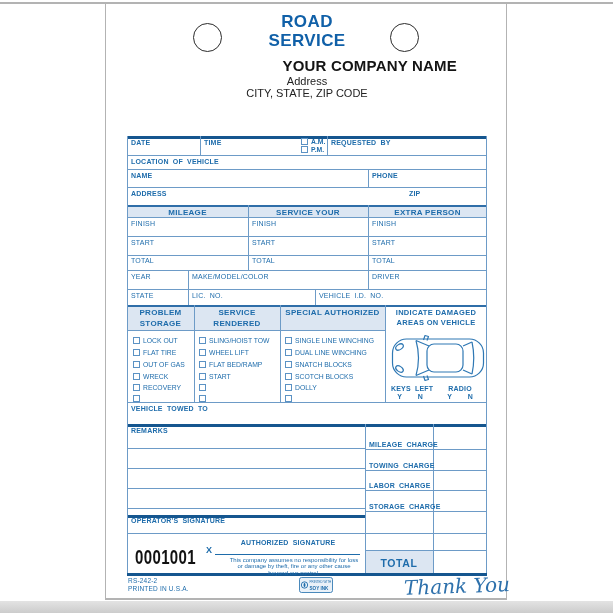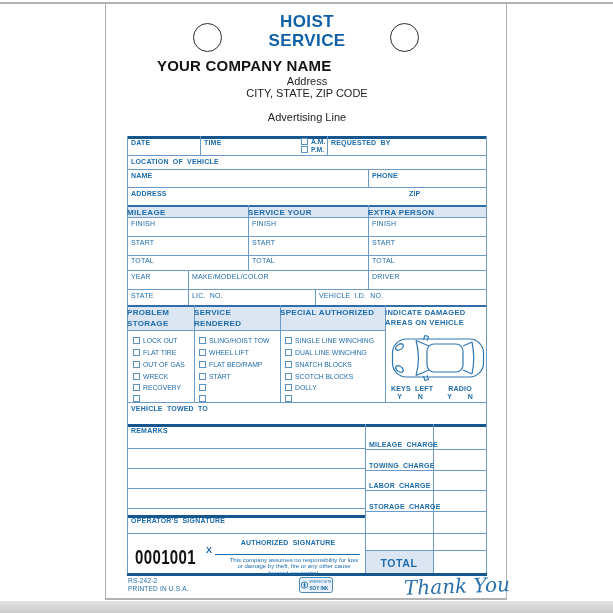--- a/index.html
+++ b/index.html
@@ -7,33 +7,33 @@
           font-family:"Liberation Sans",sans-serif;}
   .abs{position:absolute;}
   
   .page-edge{position:absolute;background:#b3b3b3;}
   .bottom-strip{position:absolute;left:0;top:601px;width:613px;height:12px;
                 background:linear-gradient(#e3e3e3,#cccccc);}
   .hole{position:absolute;width:27px;height:27px;border:1.5px solid #2b2b2b;border-radius:50%;background:#fff;}
   
   .title{position:absolute;left:207px;width:200px;text-align:center;font-weight:bold;
          font-size:17px;letter-spacing:.4px;color:#1060a8;}
-  .company{position:absolute;left:157px;width:300px;text-align:left;font-weight:bold;
+  .company{position:absolute;left:157px;width:300px;text-align:right;font-weight:bold;
            font-size:15px;letter-spacing:.2px;color:#141414;}
   .co-line{position:absolute;left:157px;width:300px;text-align:center;font-size:11px;color:#222;}
   
   .table{position:absolute;left:127px;top:136px;width:360px;height:440px;}
   .hl{position:absolute;background:#6d9bc7;height:1px;}
   .hl.md{background:#2f6ea8;height:1.5px;}
   .hl.dk{background:#15568f;height:2.5px;}
   .vl{position:absolute;background:#6d9bc7;width:1px;}
   .shade{position:absolute;background:#dce6f2;}
   .lbl{position:absolute;color:#1e6cab;font-size:7px;letter-spacing:.2px;word-spacing:2px;white-space:nowrap;}
   .b{font-weight:bold;}
-  .shdr{position:absolute;color:#1e6cab;font-weight:bold;font-size:8px;
+  .shdr{position:absolute;text-align:center;color:#1e6cab;font-weight:bold;font-size:8px;
         line-height:11px;letter-spacing:.3px;}
   .cb{display:inline-block;width:5px;height:5px;border:1px solid #5b92c4;background:#fff;flex:none;}
   .item{position:absolute;display:flex;align-items:center;gap:3px;color:#1e6cab;
         font-size:6.8px;white-space:nowrap;}
   .yn{position:absolute;display:flex;justify-content:center;gap:16px;color:#1e6cab;
       font-size:7px;font-weight:bold;}
   .charge{position:absolute;color:#1e6cab;font-size:7px;letter-spacing:.2px;word-spacing:2px;white-space:nowrap;}
   .total-lbl{position:absolute;text-align:center;color:#1e6cab;font-weight:bold;font-size:10.5px;letter-spacing:.6px;}
   .formnum{position:absolute;color:#111;font-weight:bold;font-size:20px;letter-spacing:.5px;
            transform:scaleX(.75);transform-origin:left top;}
@@ -50,26 +50,25 @@
 
   <div class="page-edge" style="left:0;top:2px;width:613px;height:1.5px"></div>
   <div class="page-edge" style="left:105px;top:2px;width:1px;height:597px"></div>
   <div class="page-edge" style="left:506px;top:2px;width:1px;height:597px"></div>
   <div class="page-edge" style="left:105px;top:598px;width:402px;height:1.5px"></div>
   <div class="bottom-strip"></div>
 
   <div class="hole" style="left:193px;top:23px"></div>
   <div class="hole" style="left:390px;top:23px"></div>
 
-  <div class="title" style="top:12px">HOIST</div>
+  <div class="title" style="top:12px">ROAD</div>
   <div class="title" style="top:31px">SERVICE</div>
   <div class="company" style="top:57px">YOUR COMPANY NAME</div>
   <div class="co-line" style="top:75px">Address</div>
   <div class="co-line" style="top:87px">CITY, STATE, ZIP CODE</div>
-  <div class="co-line" style="top:111px">Advertising Line</div>
 
   <div class="table">
 
     <div class="shade" style="left:0;top:69px;width:360px;height:12px"></div>
     <div class="shade" style="left:0;top:169px;width:258px;height:25px"></div>
     <div class="shade" style="left:238px;top:414px;width:68px;height:23px"></div>
 
     <div class="hl dk" style="left:0;top:0;width:360px"></div>
     <div class="hl" style="left:0;top:19px;width:360px"></div>
     <div class="hl" style="left:0;top:33px;width:360px"></div>

